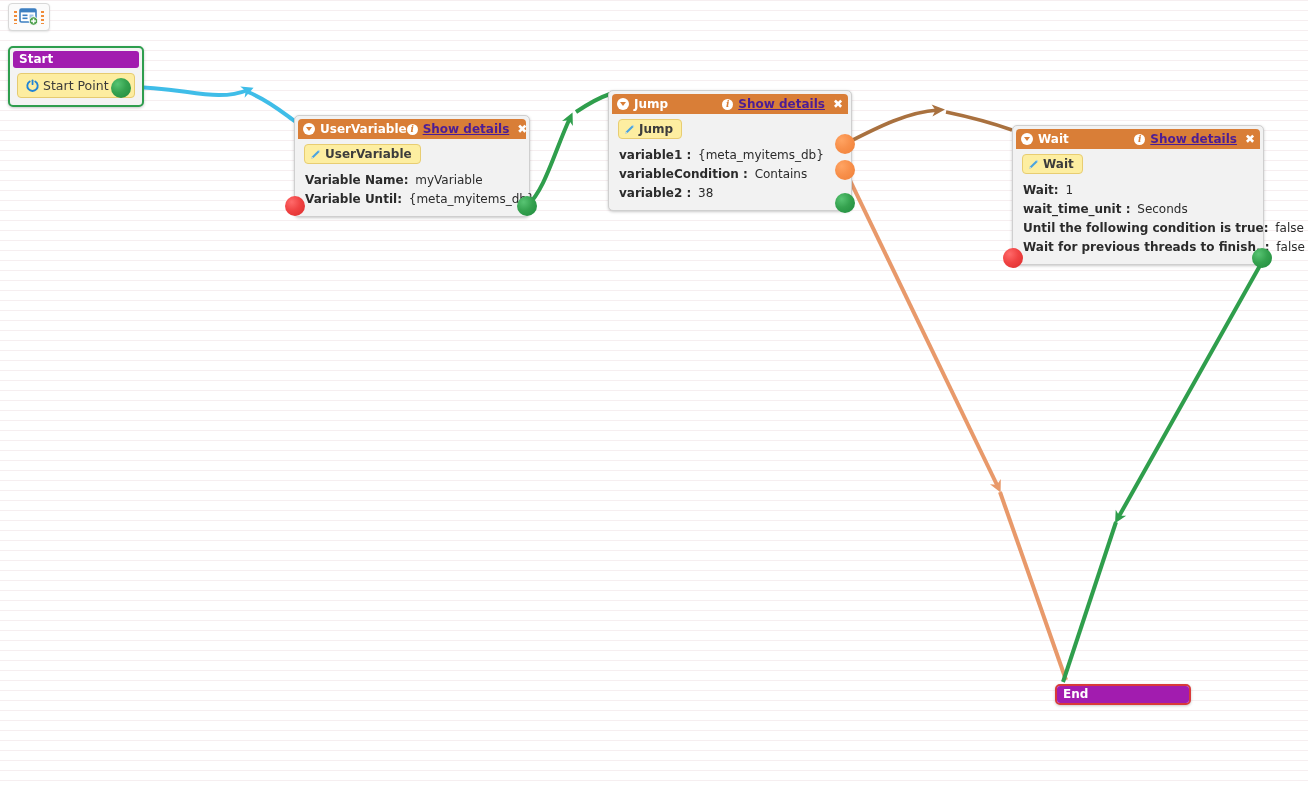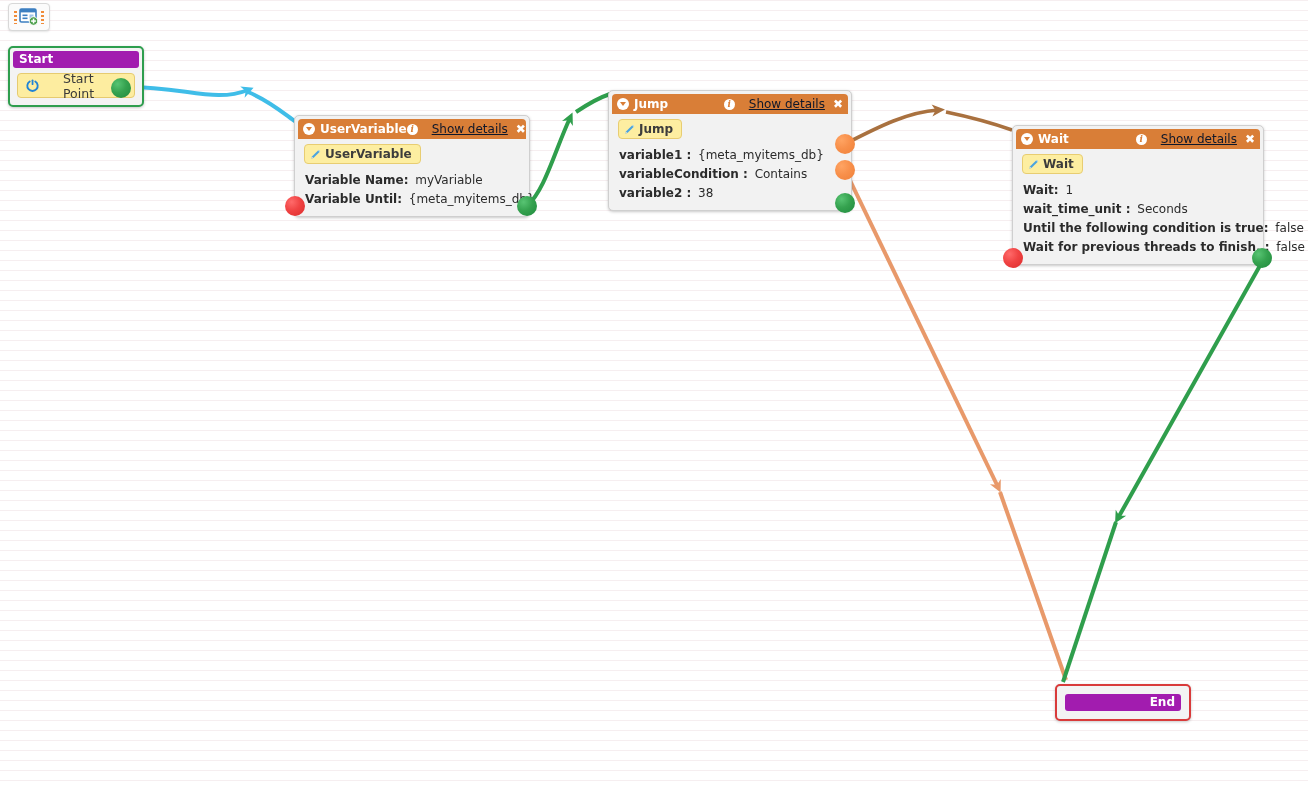--- a/index.html
+++ b/index.html
@@ -43,21 +43,21 @@
 
   
   .node {
     position: absolute;
     background: #f2f2f2;
     border-radius: 5px;
     box-shadow: 0 1px 3px rgba(0,0,0,.22);
     font-size: 12px;
   }
   .node.sel-green { border: 2px solid #2e9e4e; padding: 3px; background:#f3f3f3; }
-  .node.sel-red   { border: 2px solid #d93a3a; padding: 8px; background:#f3f3f3;text-align:right; }
+  .node.sel-red   { border: 2px solid #d93a3a; padding: 0; background:#f3f3f3; }
   .node.plain     { border: 1px solid #cfcfcf; padding: 3px; }
 
   
   .node-head {
     background: #d97e37;
     color: #ffffff;
     height: 20px;
     display: flex; align-items: center;
     padding: 0 4px 0 5px;
     border-radius: 4px 4px 0 0;
@@ -79,23 +79,23 @@
     border-top: 4px solid #d97e37;
   }
   .info-icon {
     width: 11px; height: 11px; border-radius: 50%;
     background: #ffffff; color: #d97e37;
     font-size: 9px; font-weight: bold; font-style: italic;
     line-height: 11px; text-align: center; flex: 0 0 auto;
     font-family: "DejaVu Serif", "Liberation Serif", serif;
   }
   .show-details {
-    text-decoration: underline; color: #0f172a;
-    margin-left: 14px; margin-right: 8px; cursor: pointer;
-    font-weight: normal;
+    text-decoration: underline; color: #4c1d95;
+    margin-left: 5px; margin-right: 8px; cursor: pointer;
+    font-weight: bold;
   }
   .close-icon {
     color: #ffffff; font-size: 12px; font-weight: bold;
     line-height: 12px; cursor: pointer; flex: 0 0 auto;
     margin-right: 1px;
   }
 
   .node-body { padding: 5px 6px 7px 6px; }
   .badge {
     display: inline-flex; align-items: center; gap: 4px;
@@ -120,21 +120,21 @@
   }
   .term-body { padding: 5px 4px 4px 4px; }
   .term-btn {
     background: #fdeda0;
     border: 1px solid #e6cb70;
     border-radius: 4px;
     height: 25px;
     display: flex; align-items: center;
     padding: 0 10px 0 8px;
     font-size: 12.5px; color: #3a3a3a;
-    gap: 24px;
+    gap: 4px;
   }
   .power-icon { width: 13px; height: 13px; flex: 0 0 auto; }
 
   
   .dot {
     position: absolute; width: 20px; height: 20px; border-radius: 50%;
   }
   .dot.green  { background: radial-gradient(circle at 33% 30%, #58c473 0%, #35a24f 45%, #1f8a3d 100%); }
   .dot.red    { background: radial-gradient(circle at 33% 30%, #ff6a6a 0%, #f04343 45%, #dc2b2b 100%); }
   .dot.orange { background: radial-gradient(circle at 33% 30%, #ffa463 0%, #f8904b 45%, #ef8038 100%); }

